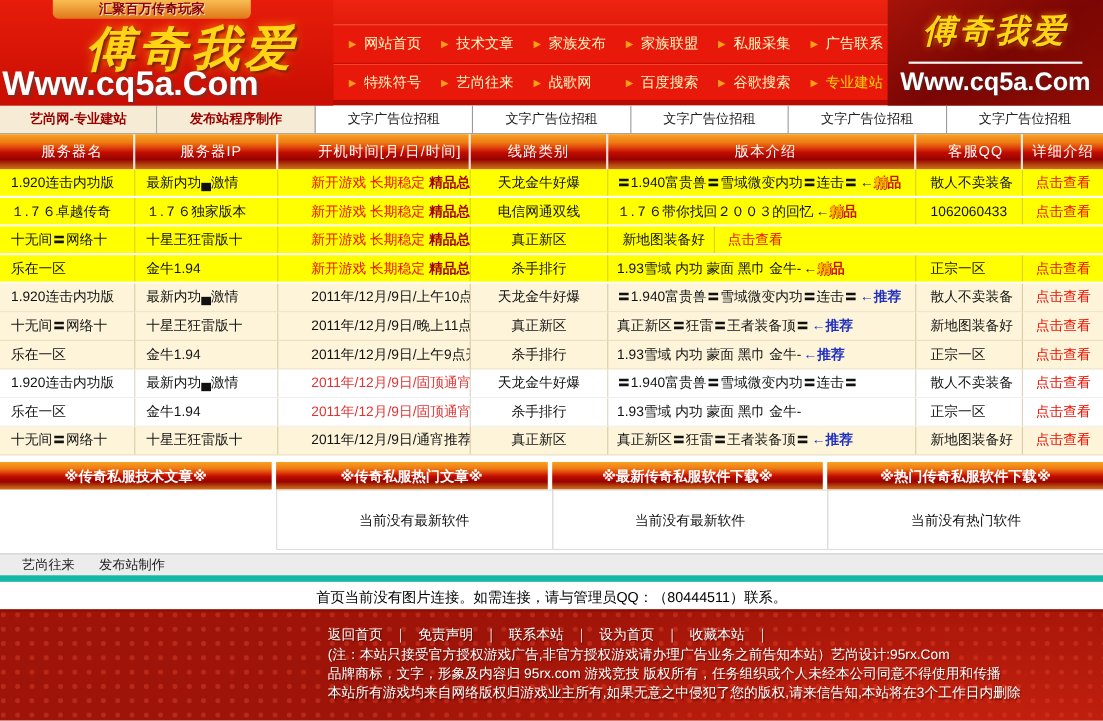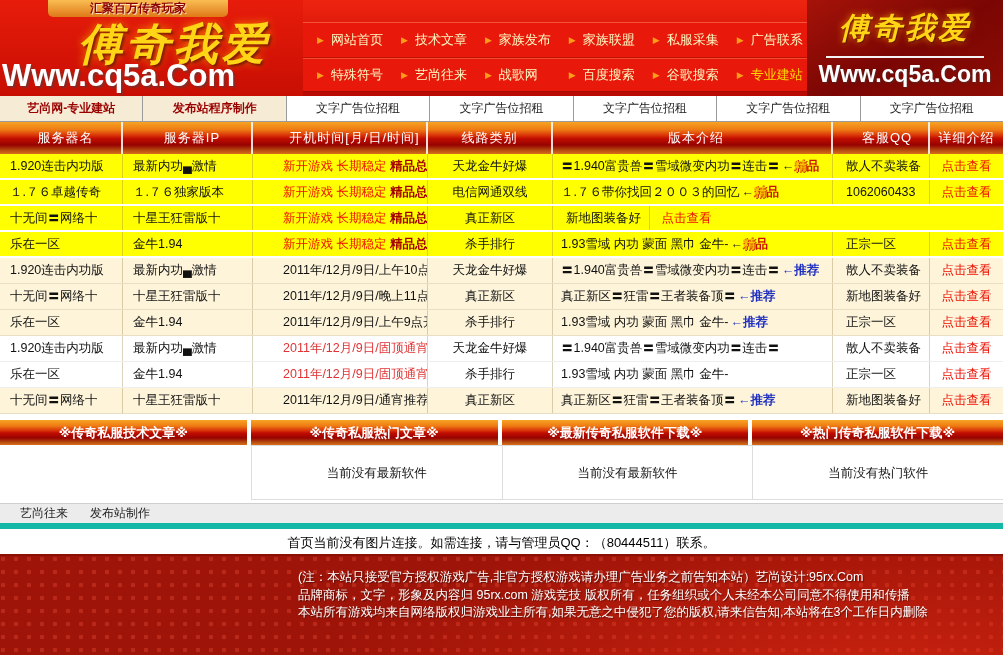--- a/index.html
+++ b/index.html
@@ -296,18 +296,19 @@
         <div class="section-title grad">※热门传奇私服软件下载※</div>
         <div class="section-empty">当前没有热门软件</div>
       </div>
     </div>
 
   <div class="links-bar" id="links-bar"><span class="gray-link">艺尚往来</span><span class="gray-link">发布站制作</span></div>
 
   <div class="notice">首页当前没有图片连接。如需连接，请与管理员QQ：（80444511）联系。</div>
 
   <div class="footer">
+    <div class="f-line" id="footer-links"><span class="f-link">返回首页</span><span class="f-sep">｜</span><span class="f-link">免责声明</span><span class="f-sep">｜</span><span class="f-link">联系本站</span><span class="f-sep">｜</span><span class="f-link">设为首页</span><span class="f-sep">｜</span><span class="f-link">收藏本站</span><span class="f-sep">｜</span></div>
     <p class="f-line">(注：本站只接受官方授权游戏广告,非官方授权游戏请办理广告业务之前告知本站）艺尚设计:95rx.Com</p>
     <p class="f-line">品牌商标，文字，形象及内容归 95rx.com 游戏竞技 版权所有，任务组织或个人未经本公司同意不得使用和传播</p>
     <p class="f-line">本站所有游戏均来自网络版权归游戏业主所有,如果无意之中侵犯了您的版权,请来信告知,本站将在3个工作日内删除</p>
   </div>
 
 </div>
 
 </body></html>

